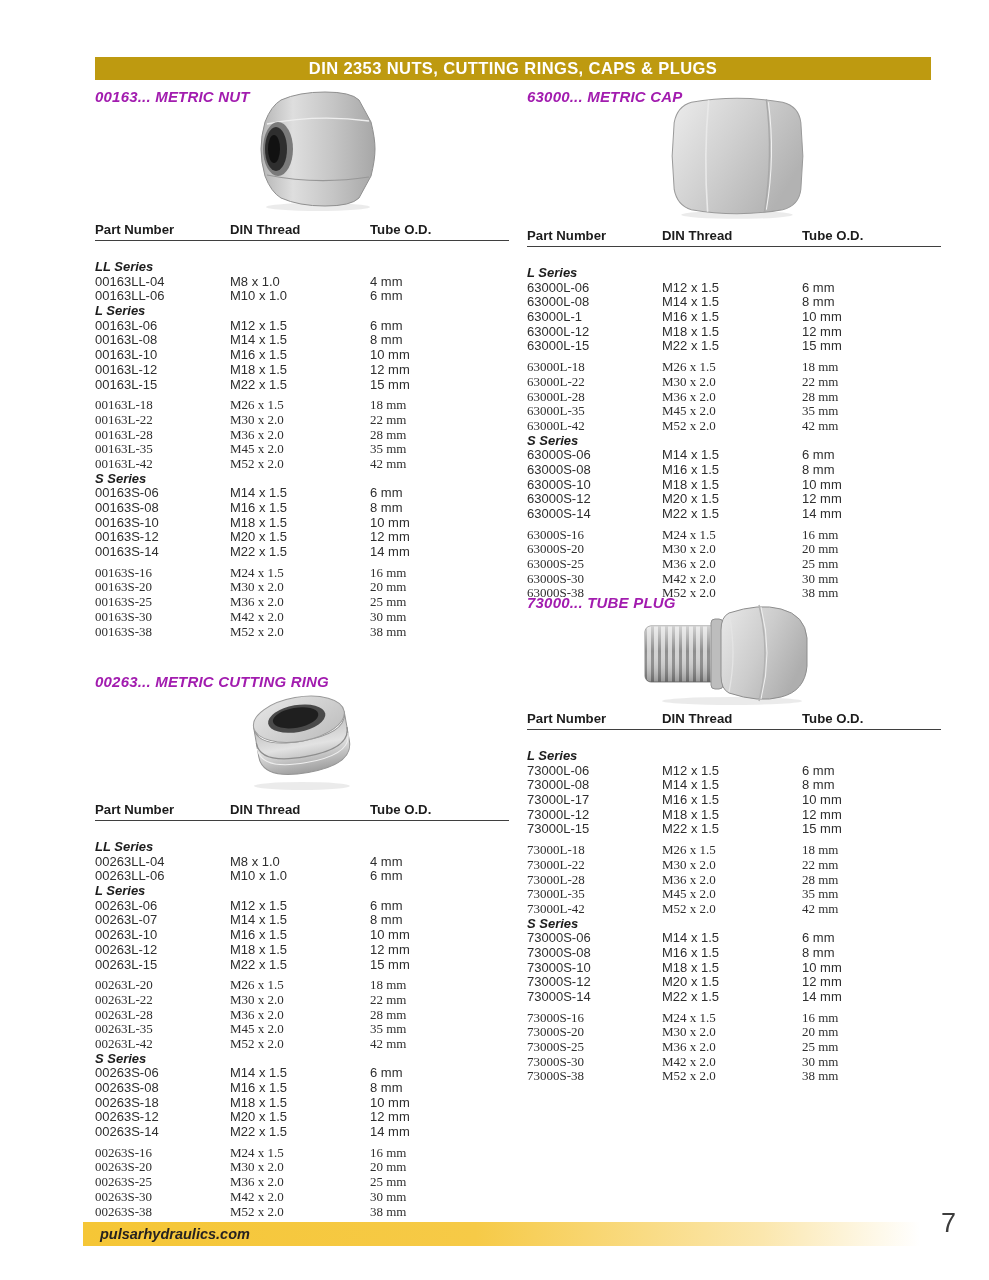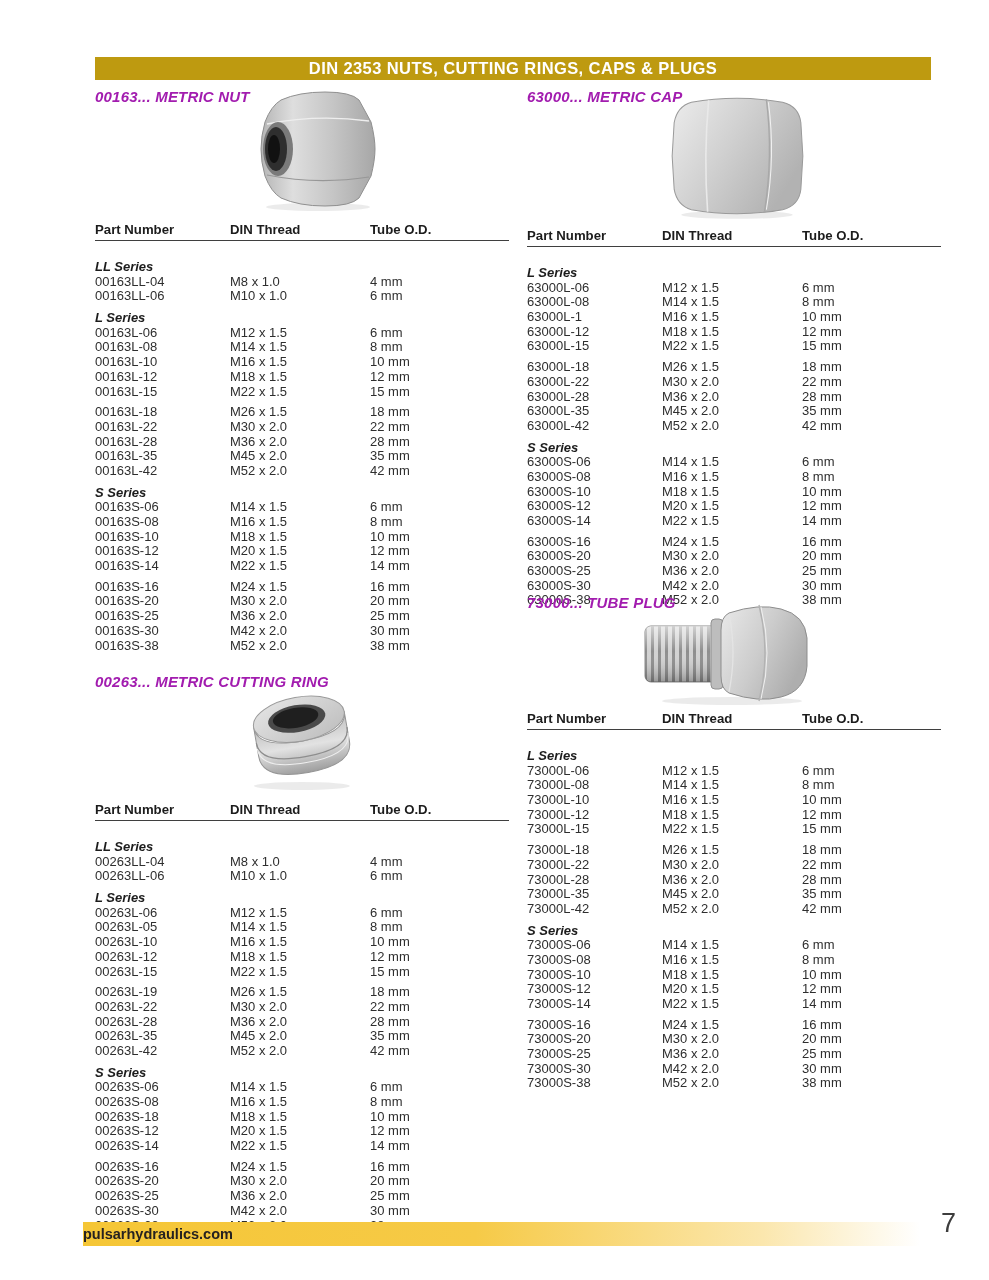--- a/index.html
+++ b/index.html
@@ -54,34 +54,34 @@
     display: flex;
     border-bottom: 1px solid #3f3f3f;
     padding-bottom: 3px; margin-bottom: 19px;
     font-weight: bold; font-size: 13.2px; color: #1c1c1c;
   }
   .c0 { width: 135px; } .c1 { width: 140px; } .c2 { flex: 1; }
 
   .trow { display: flex; height: 14.7px; line-height: 14.9px; font-size: 13px; color: #2e2e2e; }
   .series-label {
     height: 14.7px; line-height: 14.9px; font-size: 13px;
-    font-weight: bold; font-style: italic; color: #1c1c1c; margin-top: 7px;
-  }
-  .block.cont { margin-top: 6px; }
+    font-weight: bold; font-style: italic; color: #1c1c1c;
+  }
+  .block.cont { margin-top: 6px; font-family: Liberation Serif, serif; }
 
   
   .footer-bar {
     position: absolute; left: 83px; top: 1222px;
     width: 872px; height: 24px;
     background: linear-gradient(to right, #f5c636 0%, #f6ca47 45%, #fbe7ae 78%, #ffffff 96%);
     display: flex; align-items: center;
   }
   .footer-bar .site {
-    font-weight: bold; font-size: 14.5px;
-    color: #262220; 
+    font-weight: bold; font-style: italic; font-size: 14.5px;
+    color: #262220; padding-left: 17px;
   }
   .page-num {
     position: absolute; left: 941px; top: 1208px;
     font-size: 27px; font-weight: 400; color: #3d3d3d;
   }
 </style>
 </head>
 <body>
 
 <div class="page">
@@ -425,21 +425,21 @@
             </div>
           </div>
           <div class="block">
             <div class="series-label">L Series</div>
             <div class="trow">
               <div class="c0">00263L-06</div>
               <div class="c1">M12 x 1.5</div>
               <div class="c2">6 mm</div>
             </div>
             <div class="trow">
-              <div class="c0">00263L-05</div>
+              <div class="c0">00263L-07</div>
               <div class="c1">M14 x 1.5</div>
               <div class="c2">8 mm</div>
             </div>
             <div class="trow">
               <div class="c0">00263L-10</div>
               <div class="c1">M16 x 1.5</div>
               <div class="c2">10 mm</div>
             </div>
             <div class="trow">
               <div class="c0">00263L-12</div>
@@ -447,21 +447,21 @@
               <div class="c2">12 mm</div>
             </div>
             <div class="trow">
               <div class="c0">00263L-15</div>
               <div class="c1">M22 x 1.5</div>
               <div class="c2">15 mm</div>
             </div>
           </div>
           <div class="block cont">
             <div class="trow">
-              <div class="c0">00263L-19</div>
+              <div class="c0">00263L-20</div>
               <div class="c1">M26 x 1.5</div>
               <div class="c2">18 mm</div>
             </div>
             <div class="trow">
               <div class="c0">00263L-22</div>
               <div class="c1">M30 x 2.0</div>
               <div class="c2">22 mm</div>
             </div>
             <div class="trow">
               <div class="c0">00263L-28</div>
@@ -579,21 +579,21 @@
               <div class="c0">73000L-06</div>
               <div class="c1">M12 x 1.5</div>
               <div class="c2">6 mm</div>
             </div>
             <div class="trow">
               <div class="c0">73000L-08</div>
               <div class="c1">M14 x 1.5</div>
               <div class="c2">8 mm</div>
             </div>
             <div class="trow">
-              <div class="c0">73000L-10</div>
+              <div class="c0">73000L-17</div>
               <div class="c1">M16 x 1.5</div>
               <div class="c2">10 mm</div>
             </div>
             <div class="trow">
               <div class="c0">73000L-12</div>
               <div class="c1">M18 x 1.5</div>
               <div class="c2">12 mm</div>
             </div>
             <div class="trow">
               <div class="c0">73000L-15</div>

